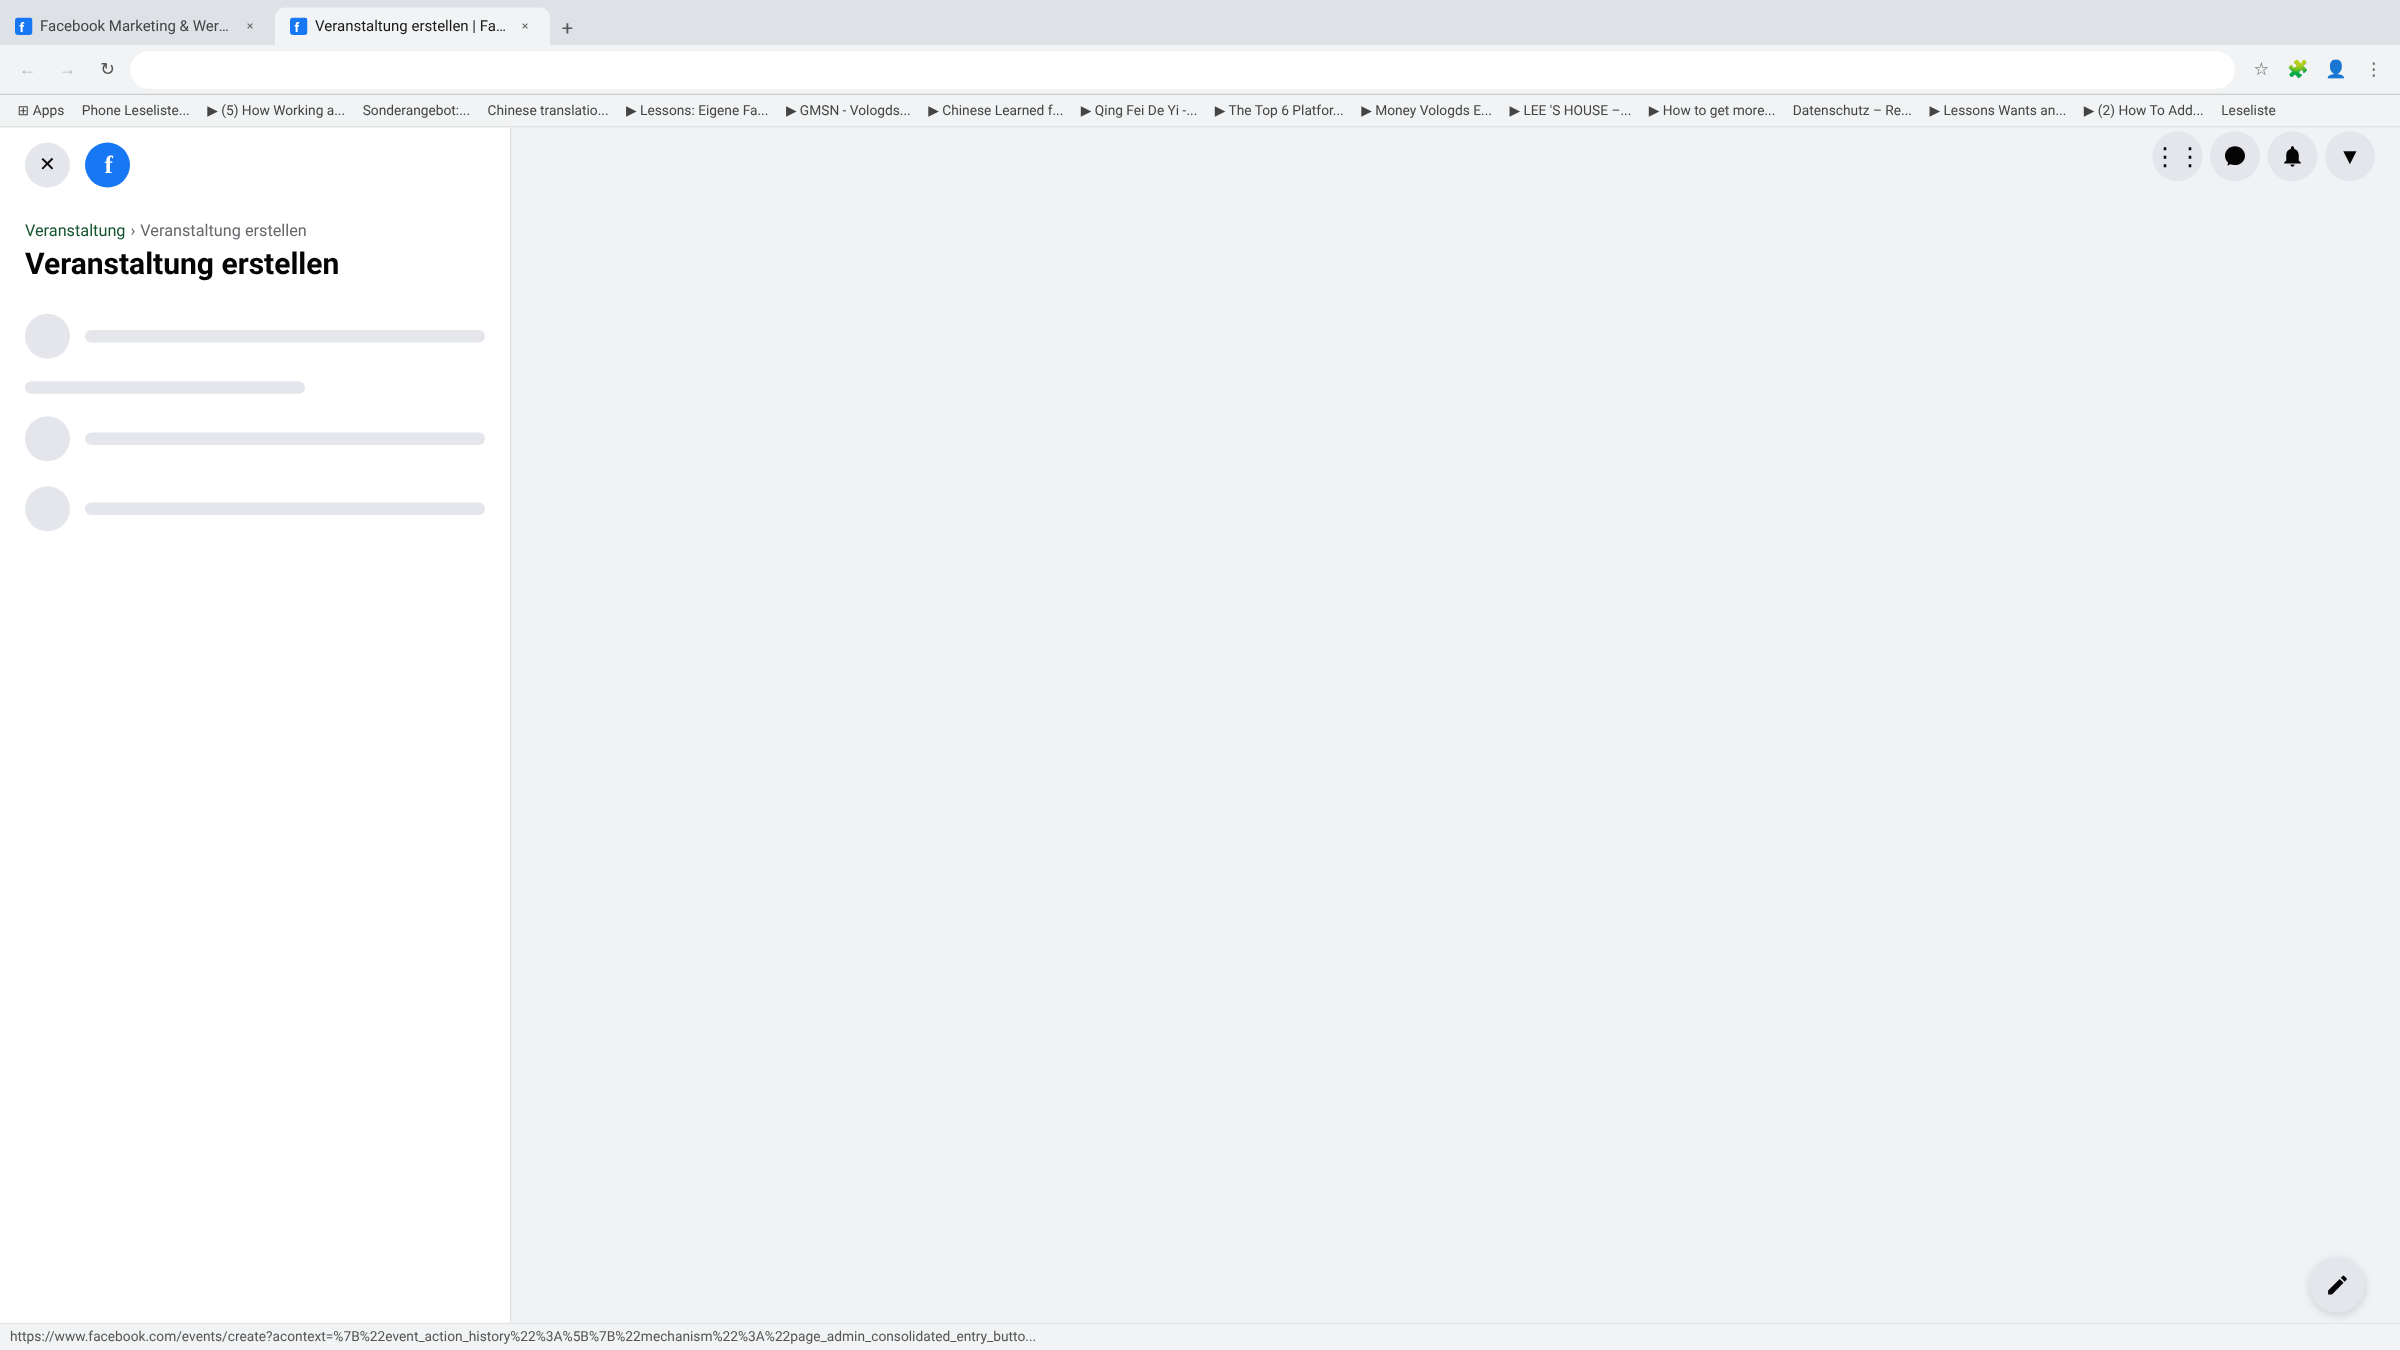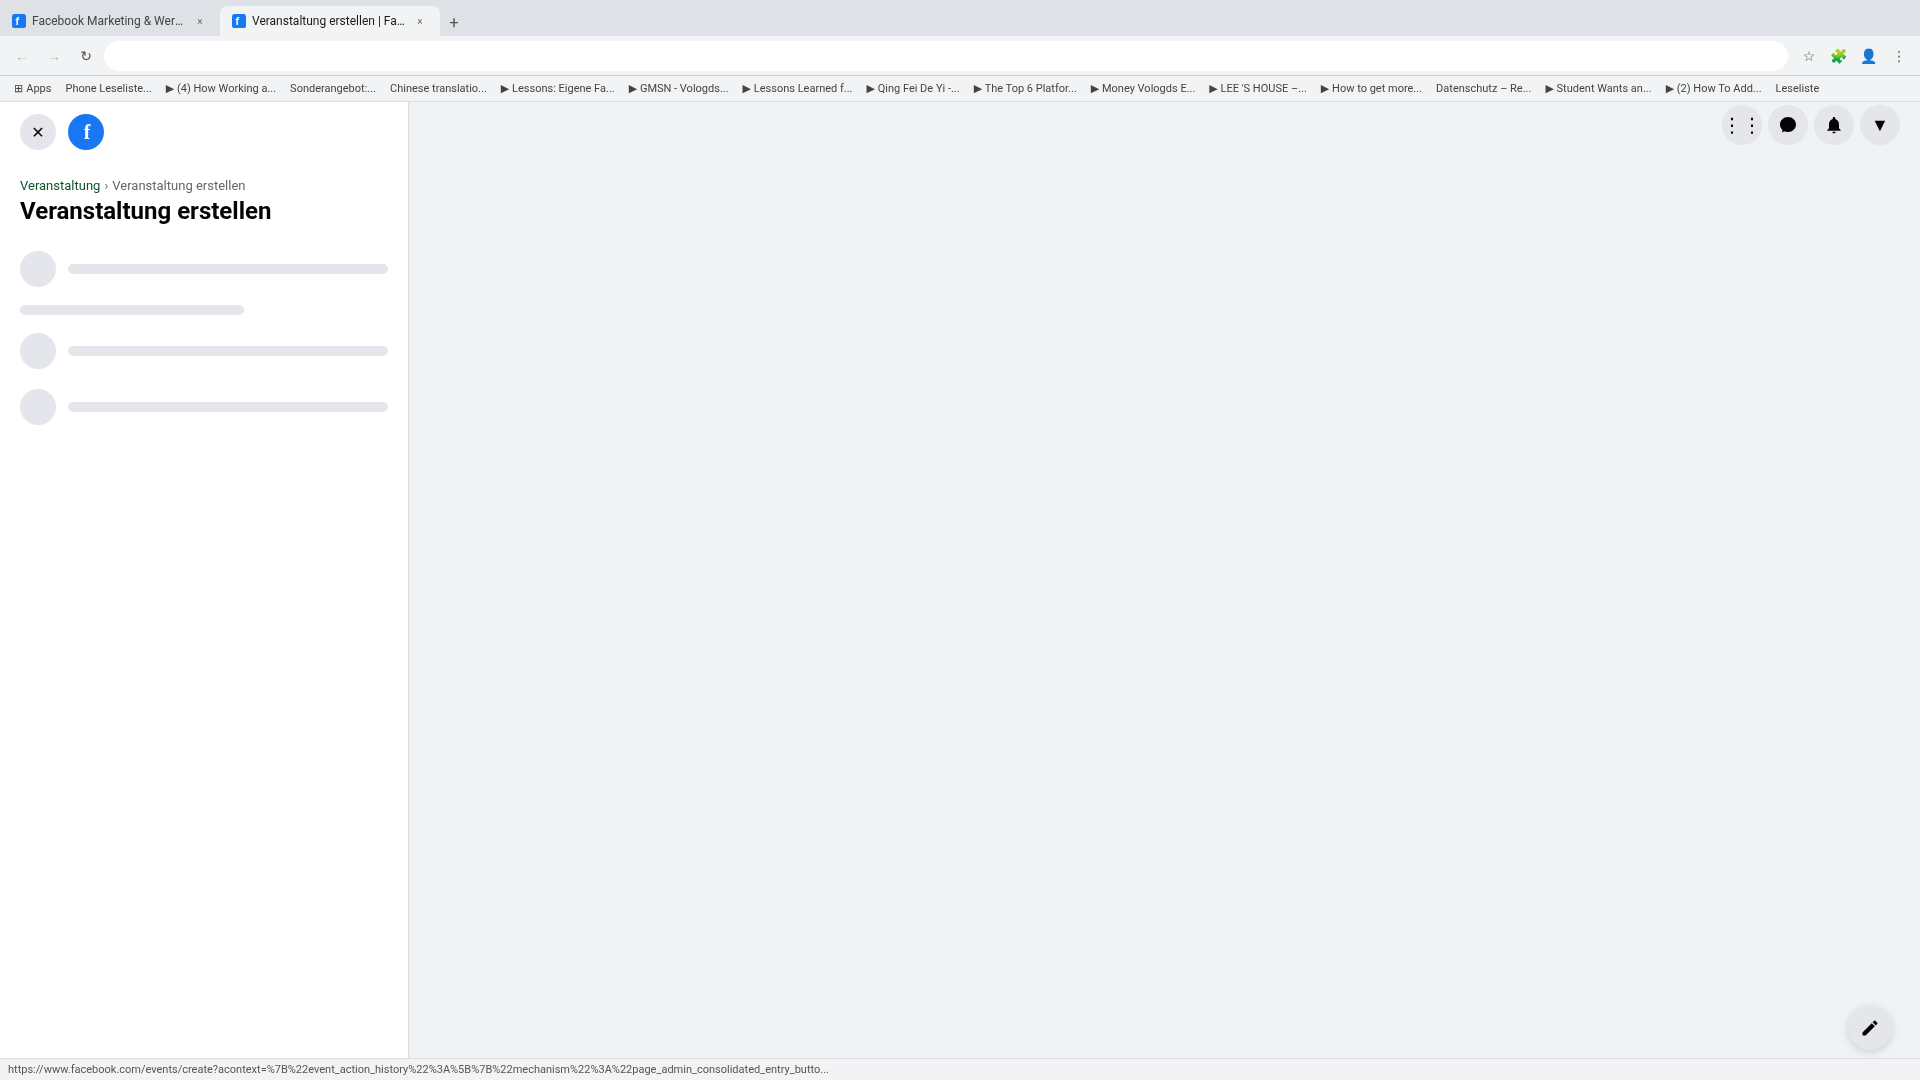--- a/index.html
+++ b/index.html
@@ -418,57 +418,57 @@
 
   <div class="browser-bookmarks">
     <div class="bookmark-item">
       <span class="bookmark-icon">⊞</span>
       <span>Apps</span>
     </div>
     <div class="bookmark-item">
       <span>Phone Leseliste...</span>
     </div>
     <div class="bookmark-item">
-      <span>▶ (4) How Working a...</span>
+      <span>▶ (5) How Working a...</span>
     </div>
     <div class="bookmark-item">
       <span>Sonderangebot:...</span>
     </div>
     <div class="bookmark-item">
       <span>Chinese translatio...</span>
     </div>
     <div class="bookmark-item">
       <span>▶ Lessons: Eigene Fa...</span>
     </div>
     <div class="bookmark-item">
       <span>▶ GMSN - Vologds...</span>
     </div>
     <div class="bookmark-item">
-      <span>▶ Lessons Learned f...</span>
+      <span>▶ Chinese Learned f...</span>
     </div>
     <div class="bookmark-item">
       <span>▶ Qing Fei De Yi -...</span>
     </div>
     <div class="bookmark-item">
       <span>▶ The Top 6 Platfor...</span>
     </div>
     <div class="bookmark-item">
       <span>▶ Money Vologds E...</span>
     </div>
     <div class="bookmark-item">
       <span>▶ LEE 'S HOUSE –...</span>
     </div>
     <div class="bookmark-item">
       <span>▶ How to get more...</span>
     </div>
     <div class="bookmark-item">
       <span>Datenschutz – Re...</span>
     </div>
     <div class="bookmark-item">
-      <span>▶ Student Wants an...</span>
+      <span>▶ Lessons Wants an...</span>
     </div>
     <div class="bookmark-item">
       <span>▶ (2) How To Add...</span>
     </div>
     <div class="bookmark-item">
       <span>Leseliste</span>
     </div>
   </div>
 </div>
 

